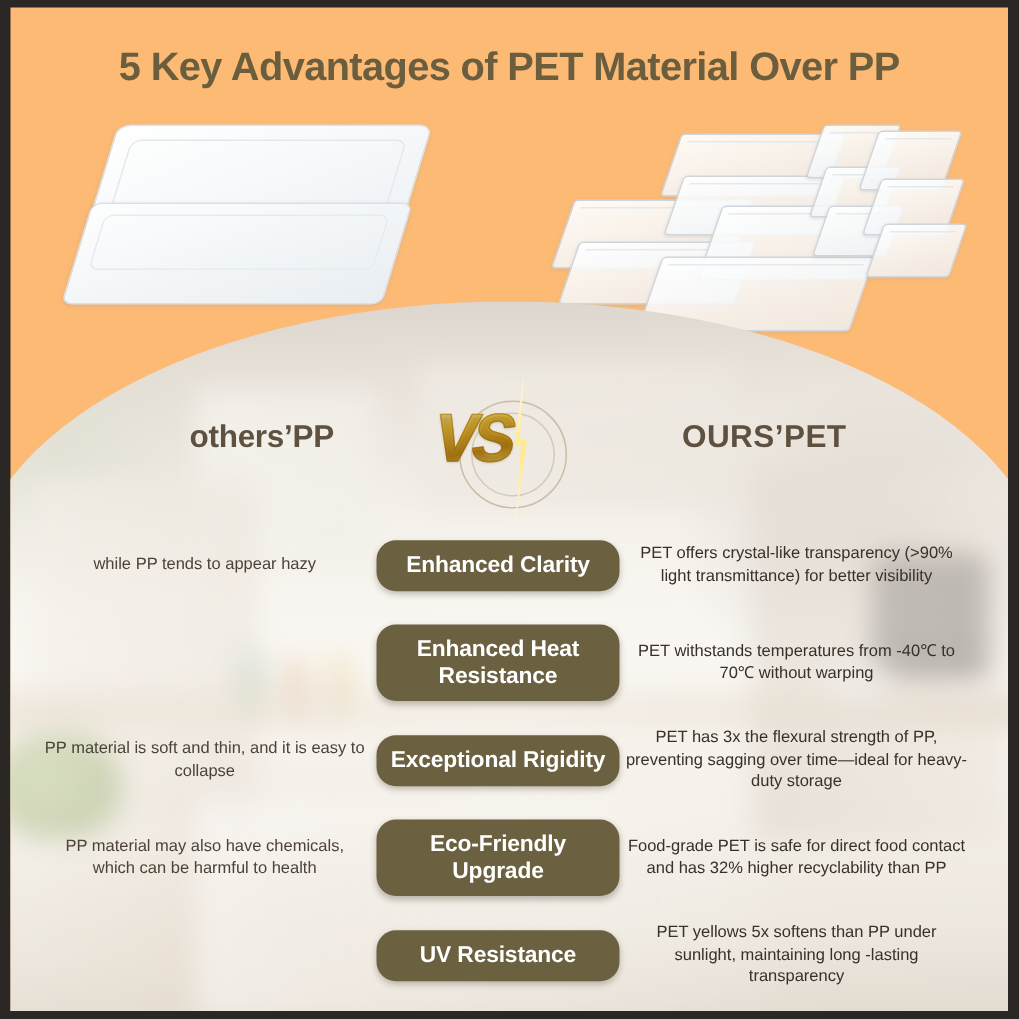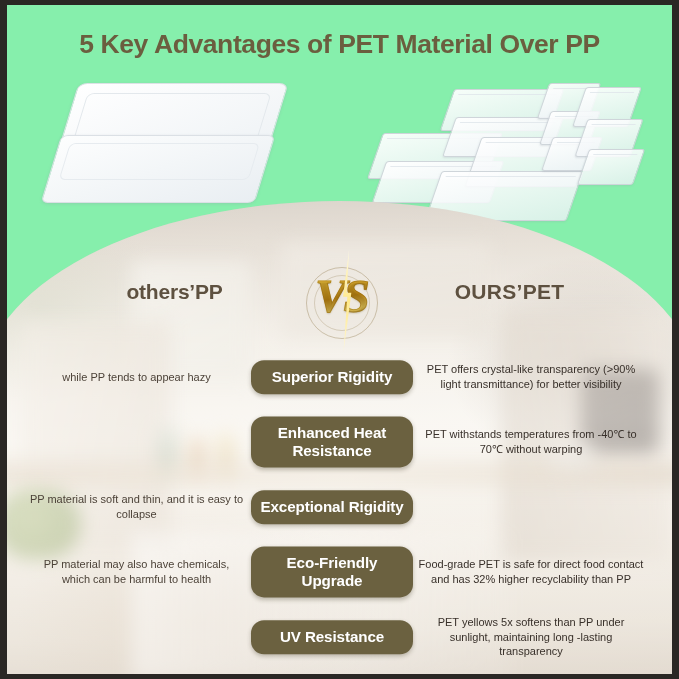--- a/index.html
+++ b/index.html
@@ -9,21 +9,21 @@
     position:relative;
     width:679px;height:679px;
     overflow:hidden;
     background:#2a2724;
     box-sizing:border-box;
   }
   .canvas{
     position:absolute;
     left:7px;top:5px;
     width:665px;height:669px;
-    background:#86efac;
+    background:#fdba74;
     overflow:hidden;
   }
 
   
   .title{
     position:absolute;
     left:0;top:24px;
     width:665px;
     text-align:center;
     font-size:26.5px;
@@ -138,29 +138,28 @@
   .vs-ring{
     position:absolute;left:16px;top:10px;width:70px;height:70px;
     border:1.6px solid rgba(150,128,86,.42);border-radius:50%;
   }
   .vs-ring2{
     position:absolute;left:24px;top:18px;width:54px;height:54px;
     border:1.2px solid rgba(150,128,86,.30);border-radius:50%;
   }
   .vs-text{
     position:absolute;left:0;top:12px;width:102px;
-    text-align:center;
     font-size:47px;font-weight:bold;font-style:italic;
     letter-spacing:-3px;
     background:linear-gradient(170deg,#fff3b0 2%,#f3c53c 26%,#c48a14 52%,#f5d866 70%,#9e6d0c 100%);
     -webkit-background-clip:text;background-clip:text;
     color:transparent;
     -webkit-text-stroke:1px rgba(136,97,14,.55);
     text-shadow:0 1px 2px rgba(90,62,10,.35);
-    font-family:Liberation Serif, serif;
+    font-family:Liberation Mono, monospace;
   }
   .bolt{
     position:absolute;left:48px;top:-8px;width:18px;height:104px;
     background:linear-gradient(180deg,#fffbe6,#ffe98a,#fff8dd);
     clip-path:polygon(62% 0%,28% 46%,52% 46%,30% 100%,74% 42%,48% 42%);
     filter:drop-shadow(0 0 5px rgba(255,236,150,.95));
   }
 
   
   .rows{position:absolute;left:0;top:340px;width:665px;}
@@ -251,32 +250,33 @@
         <div class="bolt"></div>
       </div>
 
       <div class="side-head head-right">OURS’PET</div>
     </div>
 
     <div class="rows">
 
       <div class="row">
         <div class="r-left">while PP tends to appear hazy</div>
-        <div class="pill">Superior Rigidity</div>
+        <div class="pill">Enhanced Clarity</div>
         <div class="r-right">PET offers crystal-like transparency (&gt;90% light transmittance) for better visibility</div>
       </div>
 
       <div class="row">
         <div class="pill">Enhanced Heat Resistance</div>
         <div class="r-right">PET withstands temperatures from -40℃ to 70℃ without warping</div>
       </div>
 
       <div class="row">
         <div class="r-left">PP material is soft and thin, and it is easy to collapse</div>
         <div class="pill">Exceptional Rigidity</div>
+        <div class="r-right">PET has 3x the flexural strength of PP, preventing sagging over time—ideal for heavy-duty storage</div>
       </div>
 
       <div class="row">
         <div class="r-left">PP material may also have chemicals, which can be harmful to health</div>
         <div class="pill">Eco-Friendly Upgrade</div>
         <div class="r-right">Food-grade PET is safe for direct food contact and has 32% higher recyclability than PP</div>
       </div>
 
       <div class="row">
         <div class="pill">UV Resistance</div>

